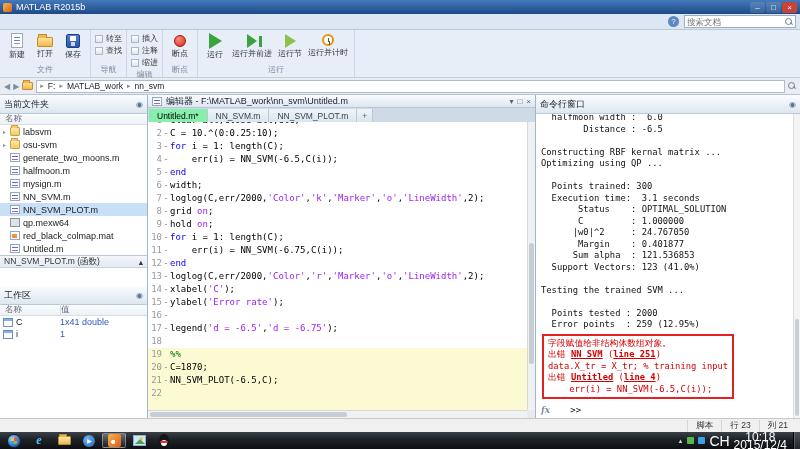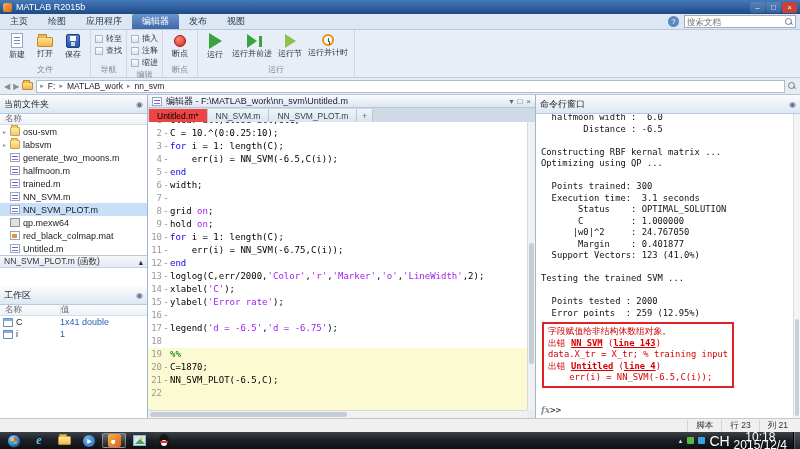--- a/index.html
+++ b/index.html
@@ -89,21 +89,21 @@
 .wi::before{content:"";position:absolute;left:0;right:0;top:0;height:2px;background:#7fb2e5}
 .ws-val{color:#2f5bb7;padding-left:4px}
 
 
 .editor{width:388px;display:flex;flex-direction:column;border-right:1px solid #9fb6cc}
 .ed-title{height:13px;background:linear-gradient(#fafcfe,#dce6f1);border-bottom:1px solid #b9c8d8;display:flex;align-items:center;font-size:9px;color:#223;padding:0 4px;gap:4px;flex:0 0 13px}
 .ed-title .fi{margin-right:0}
 .ed-title-icons{margin-left:auto;display:flex;gap:4px;color:#567;font-size:8px}
 .ed-tabs{height:14px;background:#cfdae7;display:flex;align-items:flex-end;padding-left:1px;flex:0 0 14px}
 .etab{padding:1px 8px;font-size:8.5px;color:#345;background:linear-gradient(#f0f4f9,#dbe4ee);border-right:1px solid #b9c6d4;height:13px;display:flex;align-items:center}
-.etab.active{background:#ef4444;color:#000}
+.etab.active{background:#86efac;color:#000}
 .etab.plus{padding:1px 5px;color:#567}
 .ed-body{flex:1;background:#fff;position:relative;overflow:hidden}
 #code-lines{margin-top:-8px}
 .code-line{display:flex;height:13px;line-height:13px;font-family:"DejaVu Sans Mono",monospace;font-size:9px}
 .code-line.cell{background:#fbfad2}
 .gutter-num{width:14px;text-align:right;color:#999;flex:0 0 14px}
 .gutter-dash{width:8px;text-align:center;color:#888;flex:0 0 8px}
 .code-text{white-space:pre}
 .tok-p{color:#000}.tok-k{color:#0e00ff}.tok-s{color:#a020f0}.tok-sec{color:#1e8e1e;font-weight:bold}
 .cell-filler{height:20px;background:#fbfad2}
@@ -114,21 +114,21 @@
 .scorner{position:absolute;right:0;bottom:0;width:8px;height:8px;background:#e8eaec}
 
 
 .cmdwin{flex:1;display:flex;flex-direction:column;background:#fff}
 .cw-body{flex:1;position:relative;font-family:"DejaVu Sans Mono",monospace;font-size:8.8px;padding:2px 10px 2px 5px;display:flex;flex-direction:column;overflow:hidden}
 #cw-out{margin-top:-4px}
 .cw-line{white-space:pre;height:11.5px;line-height:11.5px;color:#111}
 .err-box{margin:3px 0 0 1px;border:2px solid #e02222;padding:2px 4px;width:fit-content;max-width:96%}
 .err-line{white-space:pre;height:11.5px;line-height:11.5px;color:#d40000}
 .errlink{text-decoration:underline;font-weight:bold}
-.cw-prompt{margin-top:auto;display:flex;align-items:center;gap:0;height:12px}
+.cw-prompt{margin-top:auto;display:flex;align-items:center;gap:20px;height:12px}
 .fx{font-family:"DejaVu Serif",serif;font-style:italic;font-weight:bold;font-size:9px;color:#7d93a8}
 .pr{color:#111;font-size:9px}
 .cw-vscroll{position:absolute;right:0;top:0;bottom:0;width:7px;background:#f3f4f5;border-left:1px solid #ddd}
 .cw-vthumb{position:absolute;left:1px;right:1px;bottom:2px;height:32%;background:#c9cfd6;border-radius:3px}
 
 
 .statusbar{position:absolute;left:0;top:418px;width:800px;height:14px;background:#f0f0f0;border-top:1px solid #c8c8c8;display:flex;align-items:center;font-size:8.5px;color:#333;padding:0 4px}
 .sb-right{margin-left:auto;display:flex}
 .sb-right span{padding:0 8px;border-left:1px solid #d5d5d5}
 
@@ -170,28 +170,20 @@
     <span class="app-ico"></span>
     <span>MATLAB R2015b</span>
     <div class="win-controls" id="win-controls">
         <span class="wc">–</span>
         <span class="wc">□</span>
         <span class="wc close">×</span>
       </div>
   </div>
 
   <div class="tabrow">
-    <div class="rtabs" id="ribbon-tabs">
-        <div class="rtab">主页</div>
-        <div class="rtab">绘图</div>
-        <div class="rtab">应用程序</div>
-        <div class="rtab active">编辑器</div>
-        <div class="rtab">发布</div>
-        <div class="rtab">视图</div>
-      </div>
     <div class="tabrow-right">
       <span class="qa-ico">?</span>
       <div class="searchbox">
         <input placeholder="搜索文档" style="">
         <span class="mag"></span>
       </div>
     </div>
   </div>
 
   <div class="ribbon" id="ribbon-groups">
@@ -300,41 +292,41 @@
         <span>当前文件夹</span>
         <span class="dock-ico">◉</span>
       </div>
       <div class="colhead">
         <span>名称</span>
       </div>
       <div class="file-list" id="file-list">
           <div class="file-row">
             <span class="tree">▸</span>
             <span class="fi fi-folder"></span>
-            <span>osu-svm</span>
+            <span>labsvm</span>
           </div>
           <div class="file-row">
             <span class="tree">▸</span>
             <span class="fi fi-folder"></span>
-            <span>labsvm</span>
+            <span>osu-svm</span>
           </div>
           <div class="file-row">
             <span class="tree"></span>
             <span class="fi fi-m"></span>
             <span>generate_two_moons.m</span>
           </div>
           <div class="file-row">
             <span class="tree"></span>
             <span class="fi fi-m"></span>
             <span>halfmoon.m</span>
           </div>
           <div class="file-row">
             <span class="tree"></span>
             <span class="fi fi-m"></span>
-            <span>trained.m</span>
+            <span>mysign.m</span>
           </div>
           <div class="file-row">
             <span class="tree"></span>
             <span class="fi fi-m"></span>
             <span>NN_SVM.m</span>
           </div>
           <div class="file-row selected">
             <span class="tree"></span>
             <span class="fi fi-m"></span>
             <span>NN_SVM_PLOT.m</span>
@@ -430,20 +422,21 @@
               <span class="code-text"><span class="tok-k">end</span></span>
             </div>
             <div class="code-line">
               <span class="gutter-num">6</span>
               <span class="gutter-dash">-</span>
               <span class="code-text"><span class="tok-p">width;</span></span>
             </div>
             <div class="code-line">
               <span class="gutter-num">7</span>
               <span class="gutter-dash">-</span>
+              <span class="code-text"><span class="tok-p">loglog(C,err/2000,</span><span class="tok-s">'Color'</span><span class="tok-p">,</span><span class="tok-s">'k'</span><span class="tok-p">,</span><span class="tok-s">'Marker'</span><span class="tok-p">,</span><span class="tok-s">'o'</span><span class="tok-p">,</span><span class="tok-s">'LineWidth'</span><span class="tok-p">,2);</span></span>
             </div>
             <div class="code-line">
               <span class="gutter-num">8</span>
               <span class="gutter-dash">-</span>
               <span class="code-text"><span class="tok-p">grid </span><span class="tok-s">on</span><span class="tok-p">;</span></span>
             </div>
             <div class="code-line">
               <span class="gutter-num">9</span>
               <span class="gutter-dash">-</span>
               <span class="code-text"><span class="tok-p">hold </span><span class="tok-s">on</span><span class="tok-p">;</span></span>
@@ -536,30 +529,31 @@
             <div class="cw-line"> </div>
             <div class="cw-line">Constructing RBF kernal matrix ...</div>
             <div class="cw-line">Optimizing using QP ...</div>
             <div class="cw-line"> </div>
             <div class="cw-line">  Points trained: 300</div>
             <div class="cw-line">  Execution time:  3.1 seconds</div>
             <div class="cw-line">       Status    : OPTIMAL_SOLUTION</div>
             <div class="cw-line">       C         : 1.000000</div>
             <div class="cw-line">      |w0|^2     : 24.767050</div>
             <div class="cw-line">       Margin    : 0.401877</div>
+            <div class="cw-line">      Sum alpha  : 121.536853</div>
             <div class="cw-line">  Support Vectors: 123 (41.0%)</div>
             <div class="cw-line"> </div>
             <div class="cw-line">Testing the trained SVM ...</div>
             <div class="cw-line"> </div>
             <div class="cw-line">  Points tested : 2000</div>
             <div class="cw-line">  Error points  : 259 (12.95%)</div>
           </div>
         <div class="err-box" id="cw-err">
             <div class="err-line"><span>字段赋值给非结构体数组对象。</span></div>
-            <div class="err-line"><span>出错 </span><span class="errlink">NN_SVM</span><span> (</span><span class="errlink">line 143</span><span>)</span></div>
+            <div class="err-line"><span>出错 </span><span class="errlink">NN_SVM</span><span> (</span><span class="errlink">line 251</span><span>)</span></div>
             <div class="err-line"><span>data.X_tr = X_tr; % training input</span></div>
             <div class="err-line"><span>出错 </span><span class="errlink">Untitled</span><span> (</span><span class="errlink">line 4</span><span>)</span></div>
             <div class="err-line"><span>    err(i) = NN_SVM(-6.5,C(i));</span></div>
           </div>
         <div class="cw-prompt">
           <span class="fx">fx</span>
           <span class="pr">&gt;&gt;</span>
         </div>
         <div class="cw-vscroll">
             <div class="cw-vthumb"></div>

